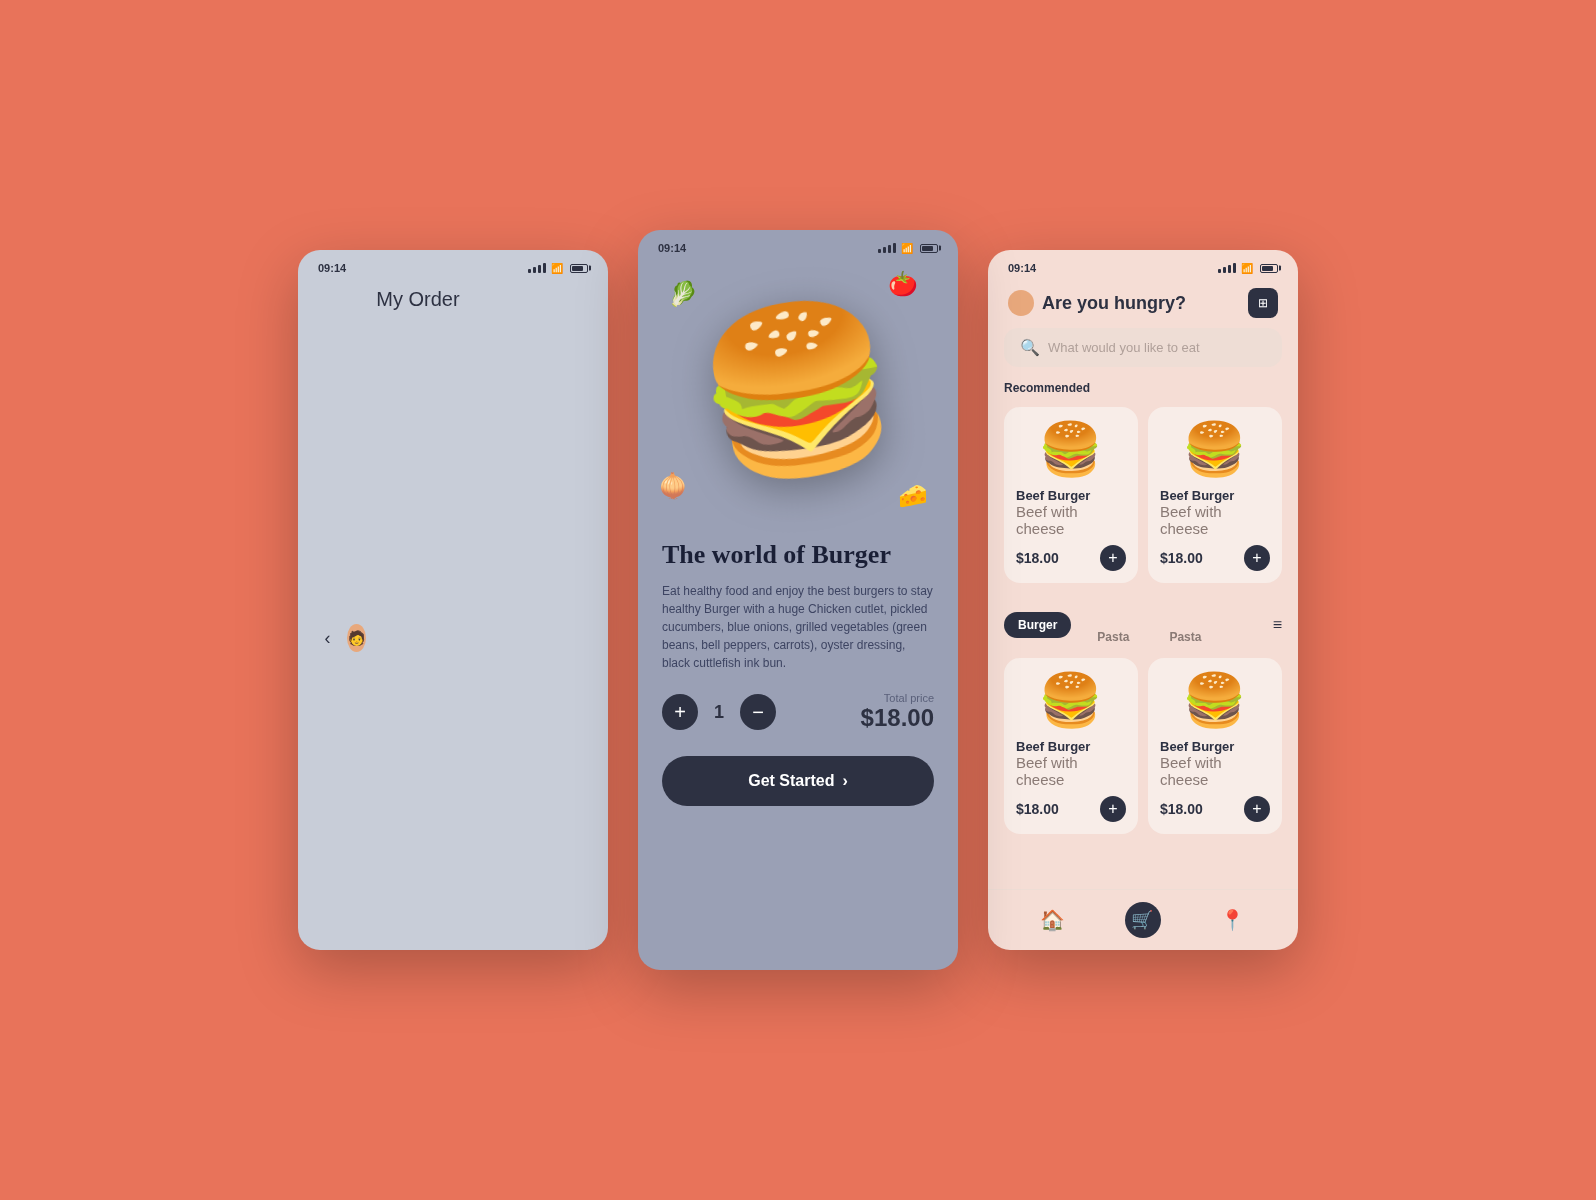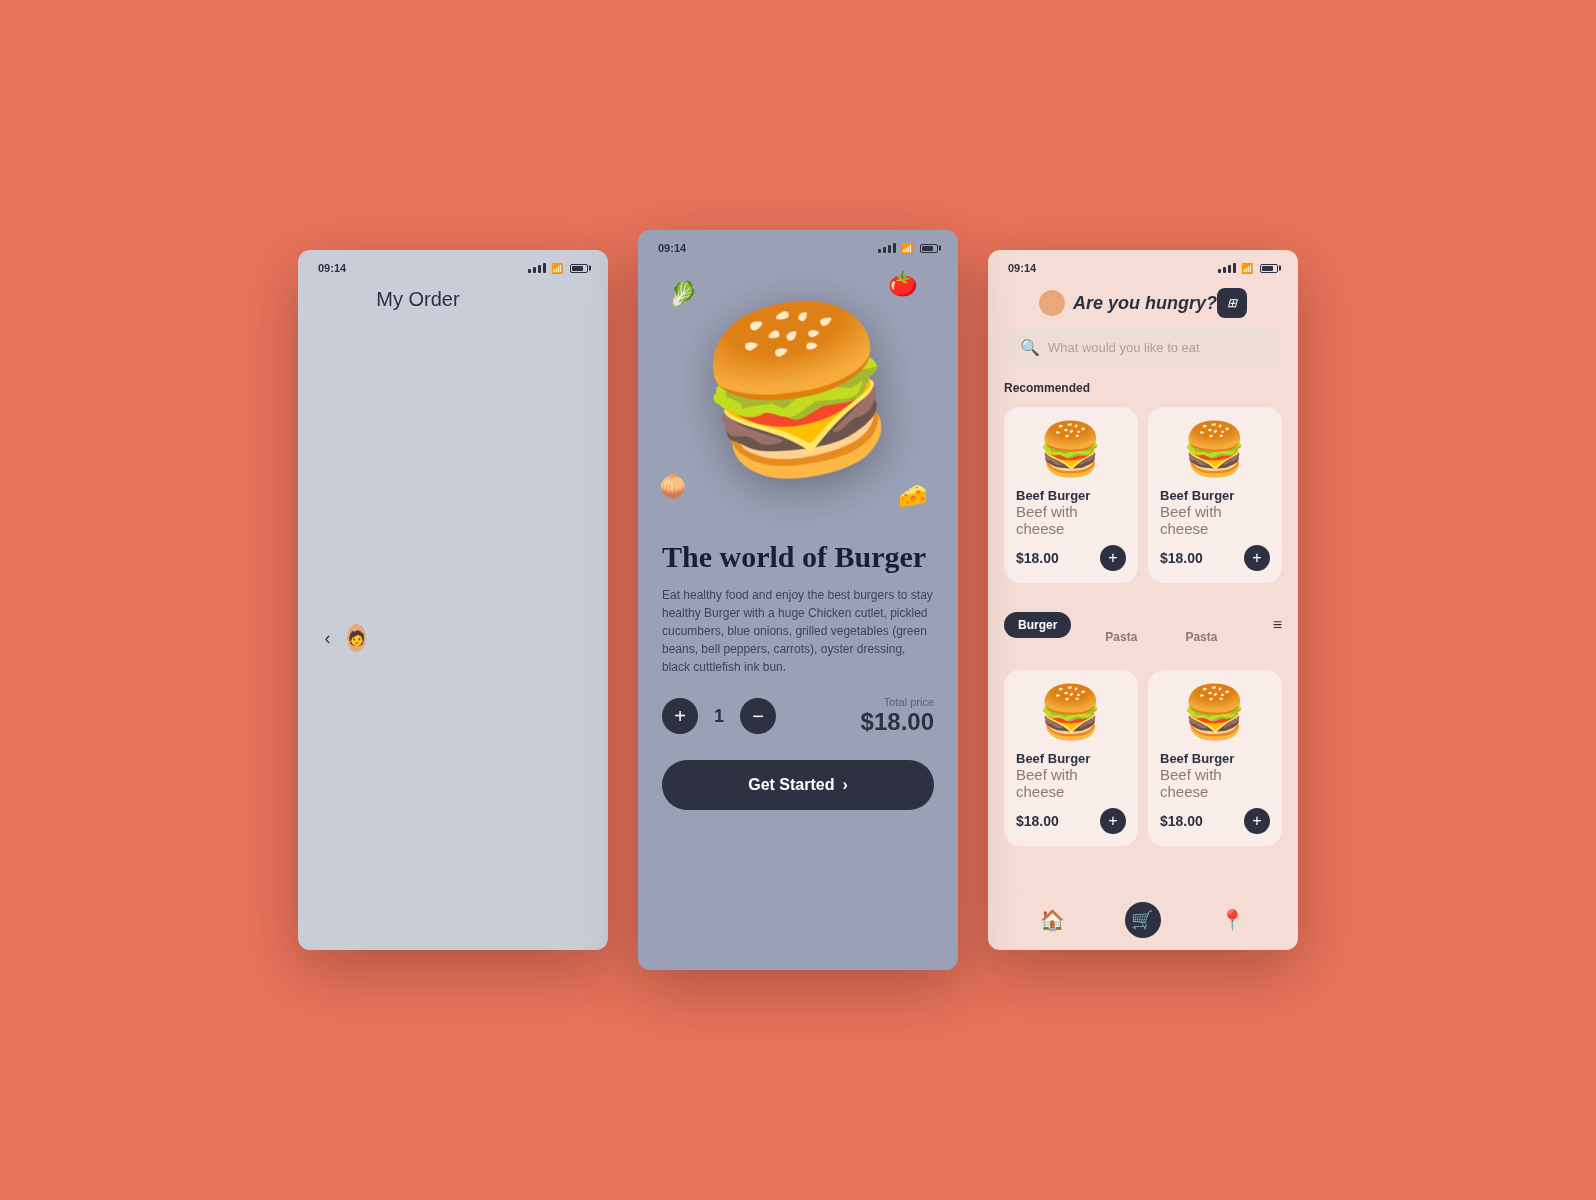--- a/index.html
+++ b/index.html
@@ -16,21 +16,21 @@
     .phones-container {
       display: flex;
       align-items: center;
       justify-content: center;
       gap: 30px;
       padding: 40px;
     }
 
     
     .phone {
-      border-radius: 12px;
+      border-radius: 22px;
       overflow: hidden;
       position: relative;
       box-shadow: 0 20px 60px rgba(0,0,0,0.25);
     }
 
     
     .phone-1 {
       width: 310px;
       height: 700px;
       background: #c8cdd8;
@@ -132,21 +132,21 @@
       line-height: 1;
       filter: drop-shadow(0 10px 20px rgba(0,0,0,0.3));
       transform: rotate(-10deg);
     }
 
     .phone-2 .content-area {
       background: #9aa0b5;
       padding: 20px 24px;
     }
     .burger-title {
-      font-size: 30px;
+      font-size: 26px;
       font-weight: 800;
       color: #1a1f36;
       font-family: Georgia, serif;
       margin-bottom: 12px;
     }
     .burger-desc {
       font-size: 12px;
       color: #3d4462;
       line-height: 1.5;
       margin-bottom: 20px;
@@ -214,23 +214,22 @@
       justify-content: space-between;
       align-items: center;
       padding: 12px 20px 6px;
       font-size: 11px;
       font-weight: 600;
       color: #2d3142;
     }
     .phone-3 .app-header {
       display: flex;
       align-items: center;
-      justify-content: center;
+      justify-content: space-between;
       padding: 8px 20px 10px;
-      font-style: italic;
     }
     .header-left {
       display: flex;
       align-items: center;
       gap: 8px;
     }
     .app-logo {
       width: 26px; height: 26px;
       background: #e8a87c;
       border-radius: 50%;
@@ -317,22 +316,22 @@
       display: flex; align-items: center; justify-content: center;
       color: white;
       font-size: 16px;
       cursor: pointer;
       border: none;
     }
 
     .category-tabs {
       display: flex;
       align-items: center;
-      padding: 6px 16px 20px;
-      gap: 20px;
+      padding: 6px 16px 8px;
+      gap: 12px;
     }
     .cat-tab {
       padding: 6px 14px;
       border-radius: 20px;
       font-size: 12px;
       font-weight: 600;
       cursor: pointer;
       border: none;
     }
     .cat-tab.active {

